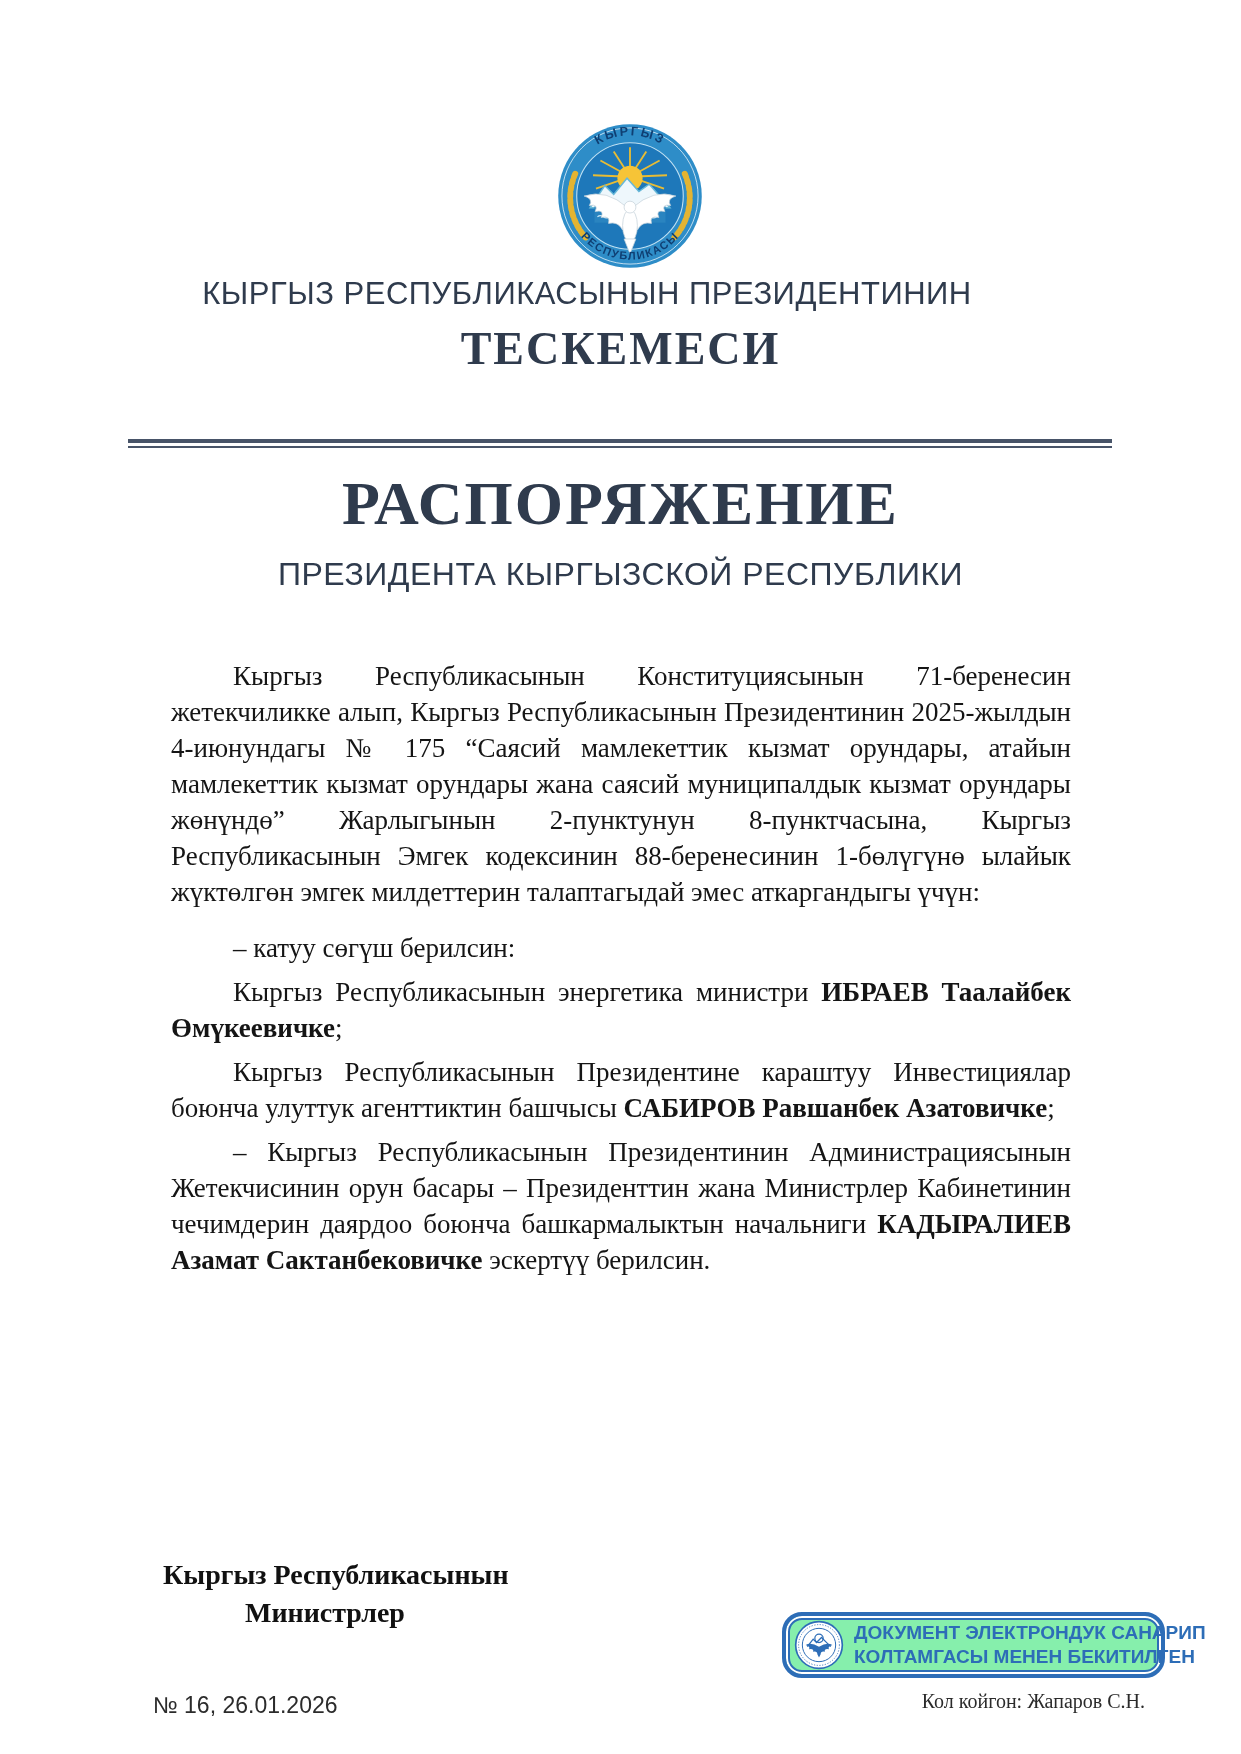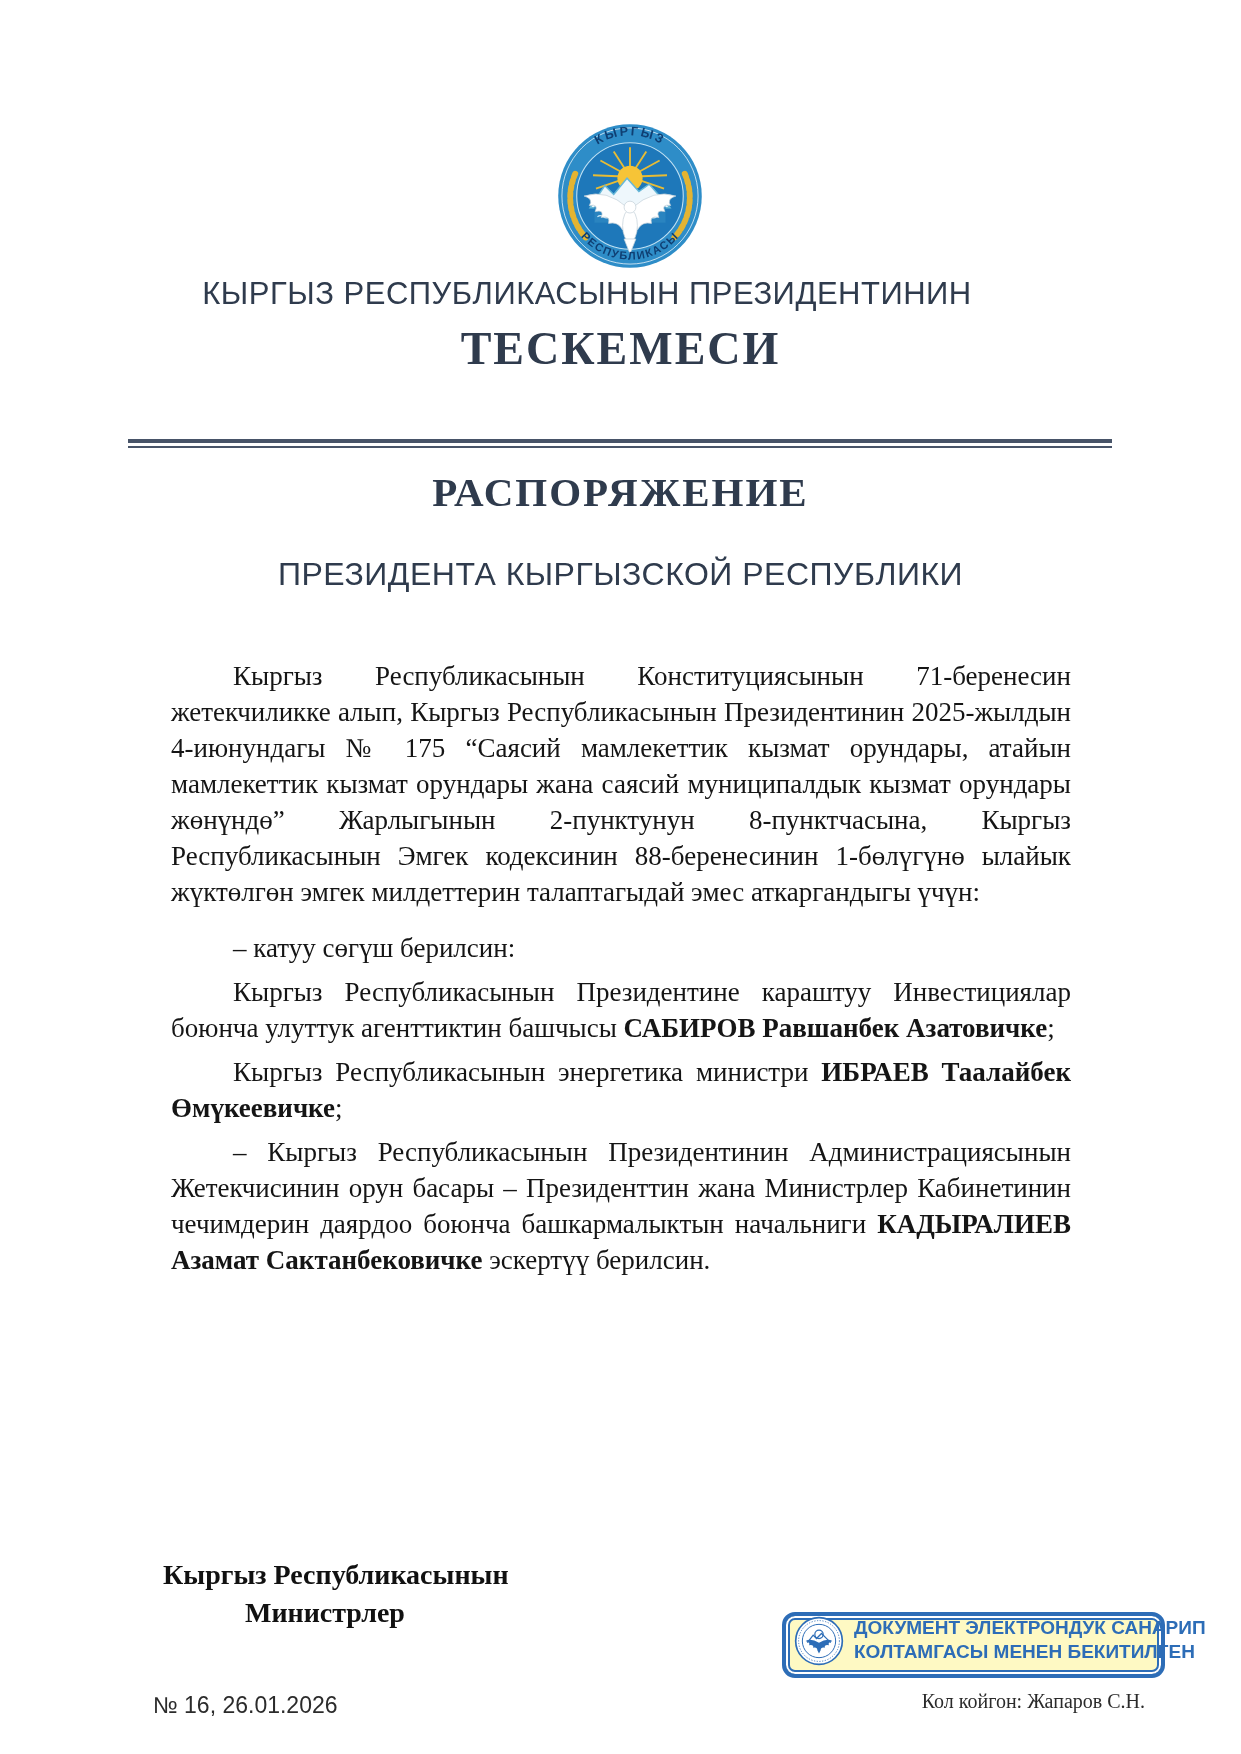--- a/index.html
+++ b/index.html
@@ -31,21 +31,21 @@
   }
   .rule{
     position:absolute;left:128px;top:439px;width:984px;height:10px;
   }
   .rule .thick{height:4px;background:#485468;}
   .rule .thin{height:2px;background:#485468;margin-top:3px;}
   .doc-type-ru{
     position:absolute;left:0;top:468px;width:1241px;
     text-align:center;
     font-family:"Liberation Serif","DejaVu Serif",serif;
-    font-size:41px;font-weight:700;letter-spacing:2px;
+    font-size:62px;font-weight:700;letter-spacing:2px;
     color:#2f3b4d;
   }
   .subtitle-ru{
     position:absolute;left:0;top:556px;width:1241px;
     text-align:center;
     font-family:"Liberation Sans","DejaVu Sans",sans-serif;
     font-size:32px;font-weight:400;letter-spacing:.5px;
     color:#2f3b4d;
   }
   
@@ -67,25 +67,25 @@
   }
   .sig-left .l2{padding-left:82px;}
   .sig-right{
     position:absolute;left:800px;top:1582px;width:340px;
     text-align:center;
     font-size:30px;font-weight:400;color:#0369a1;margin-top:44px;
   }
   
   .stamp{
     position:absolute;left:782px;top:1612px;width:383px;height:66px;
-    background:#fef9c3;
+    background:#86efac;
     border:4px solid #2d6db7;
-    border-radius:13px;
+    border-radius:20px;
     box-shadow:inset 0 0 0 2px #ffffff, inset 0 0 0 4px #2d6db7;
-    display:flex;
+    display:flex;align-items:center;
     box-sizing:border-box;
     padding:0 10px 0 8px;
   }
   .stamp-emblem{width:50px;height:50px;flex:0 0 auto;margin-right:10px;}
   .stamp-text{
     font-family:"Liberation Sans","DejaVu Sans",sans-serif;
     font-weight:700;font-size:19px;line-height:24px;
     color:#2d6db7;white-space:nowrap;
   }
   
@@ -168,22 +168,22 @@
     <div class="thick"></div>
     <div class="thin"></div>
   </div>
 
   <div class="doc-type-ru">РАСПОРЯЖЕНИЕ</div>
   <div class="subtitle-ru">ПРЕЗИДЕНТА КЫРГЫЗСКОЙ РЕСПУБЛИКИ</div>
 
   <div class="body-text">
     <p>Кыргыз Республикасынын Конституциясынын 71-беренесин жетекчиликке алып, Кыргыз Республикасынын Президентинин 2025-жылдын 4-июнундагы № 175 “Саясий мамлекеттик кызмат орундары, атайын мамлекеттик кызмат орундары жана саясий муниципалдык кызмат орундары жөнүндө” Жарлыгынын 2-пунктунун 8-пунктчасына, Кыргыз Республикасынын Эмгек кодексинин 88-беренесинин 1-бөлүгүнө ылайык жүктөлгөн эмгек милдеттерин талаптагыдай эмес аткаргандыгы үчүн:</p>
     <p class="gap-sm">– катуу сөгүш берилсин:</p>
+    <p><span>Кыргыз Республикасынын энергетика министри </span><b>ИБРАЕВ Таалайбек Өмүкеевичке</b><span>;</span></p>
     <p><span>Кыргыз Республикасынын Президентине караштуу Инвестициялар боюнча улуттук агенттиктин башчысы </span><b>САБИРОВ Равшанбек Азатовичке</b><span>;</span></p>
-    <p><span>Кыргыз Республикасынын энергетика министри </span><b>ИБРАЕВ Таалайбек Өмүкеевичке</b><span>;</span></p>
     <p><span>– Кыргыз Республикасынын Президентинин Администрациясынын Жетекчисинин орун басары – Президенттин жана Министрлер Кабинетинин чечимдерин даярдоо боюнча башкармалыктын начальниги </span><b>КАДЫРАЛИЕВ Азамат Сактанбековичке</b><span> эскертүү берилсин.</span></p>
   </div>
 
   <div class="sig-left">
     <div class="l1">Кыргыз Республикасынын</div>
     <div class="l2">Министрлер</div>
   </div>
   <div class="sig-right">С.Н. Жапаров</div>
 
   <div class="stamp">

